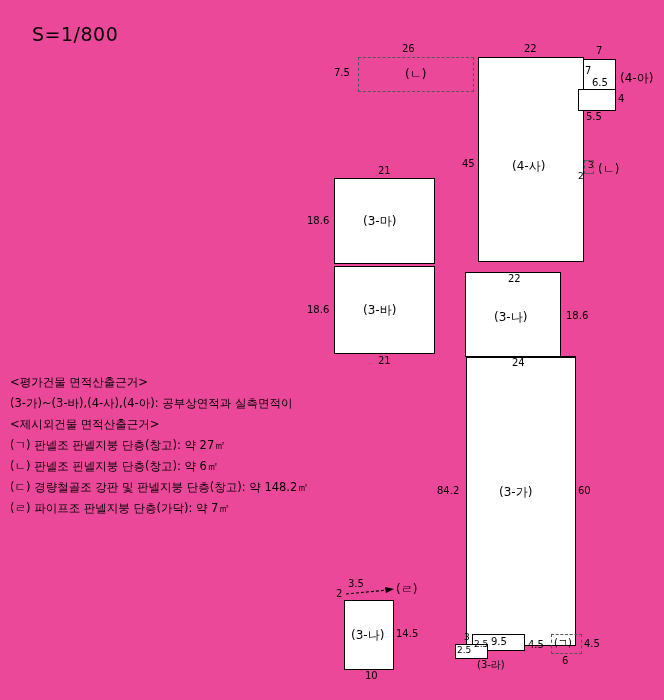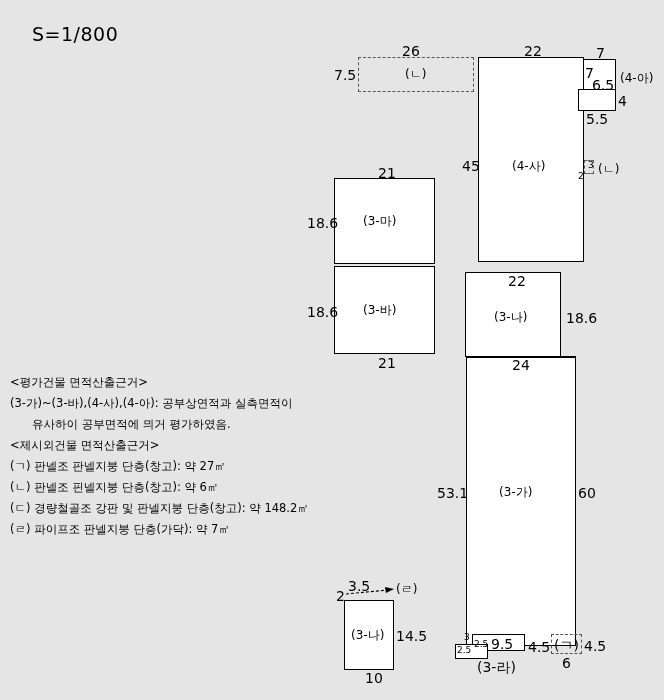--- a/index.html
+++ b/index.html
@@ -8,33 +8,33 @@
     background: #ffffff;
   }
   body {
     font-family: "DejaVu Sans", sans-serif;
     color: #000000;
   }
   #page {
     position: relative;
     width: 664px;
     height: 700px;
-    background: #e5e5e5;
+    background: #ec4899;
     overflow: hidden;
     text-decoration: underline;
   }
   .lbl {
     position: absolute;
     font-family: "DejaVu Sans", sans-serif;
     font-size: 12px;
     line-height: 1;
     white-space: nowrap;
     color: #000;
   }
-  .lbl.sm { font-size: 14px; }
+  .lbl.sm { font-size: 10px; }
   .lbl.xs { font-size: 9px; }
   .lbl.big { font-size: 19px; letter-spacing: 0.5px; }
 
   
   .rect {
     position: absolute;
     border: 1.2px solid #000;
     background: #ffffff;
     box-sizing: border-box;
   }
@@ -109,21 +109,21 @@
   <div class="lbl sm" style="left:378px; top:356px;">21</div>
   <div class="lbl" style="left:363px; top:304px;">(3-바)</div>
 
   <div class="rect" style="left:465px; top:272px; width:96px; height:85px;"></div>
   <div class="lbl sm" style="left:508px; top:274px;">22</div>
   <div class="lbl sm" style="left:566px; top:311px;">18.6</div>
   <div class="lbl" style="left:494px; top:311px;">(3-나)</div>
 
   <div class="rect thick-top" style="left:466px; top:356px; width:110px; height:290px;"></div>
   <div class="lbl sm" style="left:512px; top:358px;text-align:center;">24</div>
-  <div class="lbl sm" style="left:437px; top:486px;">53.1</div>
+  <div class="lbl sm" style="left:437px; top:486px;">84.2</div>
   <div class="lbl sm" style="left:578px; top:486px;">60</div>
   <div class="lbl" style="left:499px; top:486px;">(3-가)</div>
 
   <div class="rect thin" style="left:472px; top:634px; width:53px; height:17px;"></div>
   <div class="rect thin" style="left:455px; top:644px; width:33px; height:15px;"></div>
 
   <div class="lbl xs" style="left:464px; top:633px;">3</div>
   <div class="lbl xs" style="left:474px; top:640px;">2.5</div>
   <div class="lbl xs" style="left:457px; top:646px;">2.5</div>
   <div class="lbl sm" style="left:491px; top:637px;text-align:center;">9.5</div>
@@ -144,21 +144,20 @@
 
   <svg class="arrow-svg" style="left:344px; top:586px;" width="60" height="14">
     <line x1="2" y1="8" x2="44" y2="4" stroke="#000" stroke-width="1.1" stroke-dasharray="3,2"></line>
     <polygon points="50,3 41,1 42,7" fill="#000"></polygon>
   </svg>
   <div class="lbl" style="left:396px; top:583px;">(ㄹ)</div>
 
   <div id="notes">
     <div class="nline">&lt;평가건물 면적산출근거&gt;</div>
     <div class="nline">(3-가)~(3-바),(4-사),(4-아): 공부상연적과 실측면적이</div>
-    <div class="nline indent">유사하이 공부면적에 믜거 평가하였음.</div>
     <div class="nline">&lt;제시외건물 면적산출근거&gt;</div>
     <div class="nline">(ㄱ) 판넬조 판넬지붕 단층(창고): 약 27㎡</div>
     <div class="nline">(ㄴ) 판넬조 핀넬지붕 단층(창고): 약 6㎡</div>
     <div class="nline">(ㄷ) 경량철골조 강판 및 판넬지붕 단층(창고): 약 148.2㎡</div>
     <div class="nline">(ㄹ) 파이프조 판넬지붕 단층(가닥): 약 7㎡</div>
   </div>
 
 </div>
 
 </body></html>

